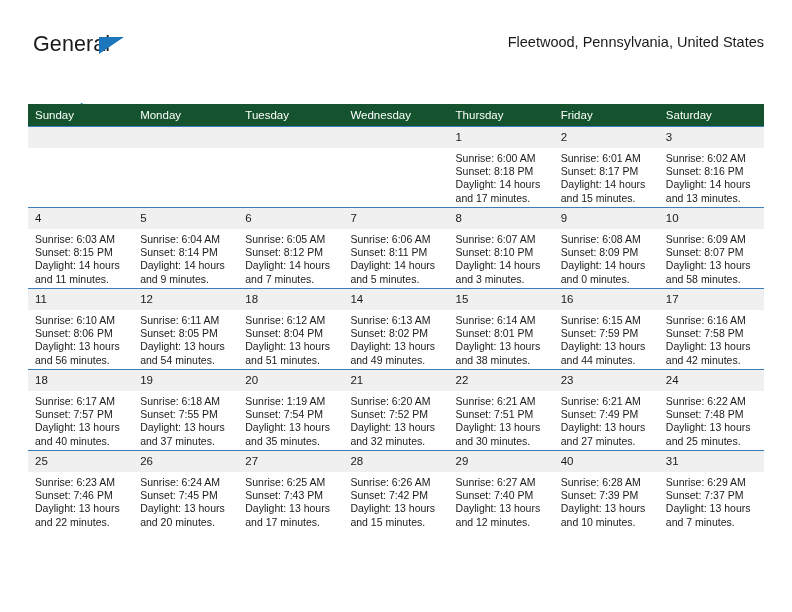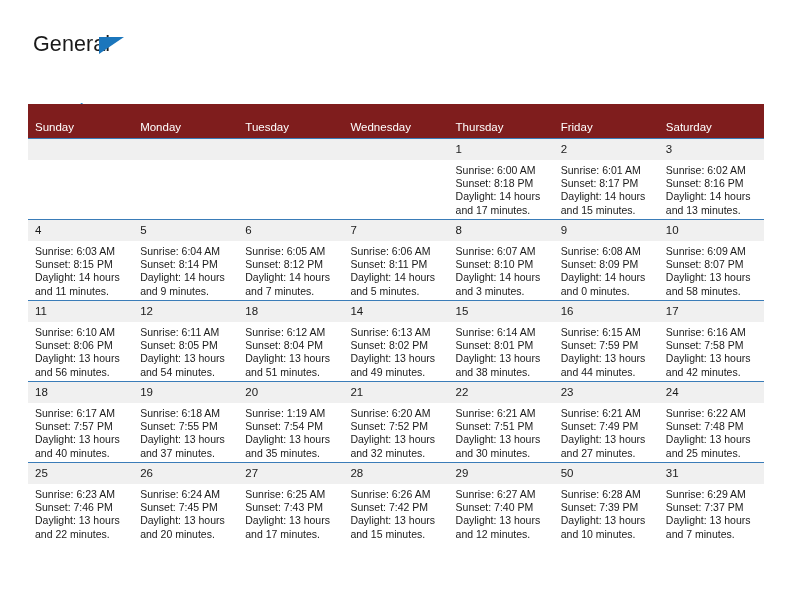--- a/index.html
+++ b/index.html
@@ -88,26 +88,26 @@
   
   .calendar {
     position: absolute;
     left: 28px;
     top: 104px;
     width: 736px;
     border-collapse: collapse;
     table-layout: fixed;
   }
   .calendar th {
-    background: #7f1d1d;
+    background: #14532d;
     color: #ffffff;
     font-size: 11.5px;
     font-weight: normal;
     text-align: left;
-    padding: 17px 0 5px 7px;
+    padding: 5px 0 5px 7px;
     height: 11px;
     border: none;
   }
   .calendar td {
     vertical-align: top;
     padding: 0;
     border: none;
     border-top: 1px solid #3a7cb8;
     height: 80px;
     background: #ffffff;
@@ -147,20 +147,21 @@
 
 <div class="page">
 
   <div class="header">
     <div class="brand">
       <span class="brand-general">General</span>
       <span class="brand-flag"></span>
       <span class="brand-blue">Blue</span>
     </div>
     <div class="title-wrap">
+      <div class="location">Fleetwood, Pennsylvania, United States</div>
     </div>
   </div>
 
   <table class="calendar">
     <thead>
       <tr>
         <th>Sunday</th>
         <th>Monday</th>
         <th>Tuesday</th>
         <th>Wednesday</th>
@@ -513,21 +514,21 @@
               <div class="info">
                 <div>Sunrise: 6:27 AM</div>
                 <div>Sunset: 7:40 PM</div>
                 <div>Daylight: 13 hours</div>
                 <div>and 12 minutes.</div>
               </div>
             </div>
           </td>
           <td>
             <div class="cell-inner">
-              <span class="daynum">50</span>
+              <span class="daynum">40</span>
               <div class="info">
                 <div>Sunrise: 6:28 AM</div>
                 <div>Sunset: 7:39 PM</div>
                 <div>Daylight: 13 hours</div>
                 <div>and 10 minutes.</div>
               </div>
             </div>
           </td>
           <td>
             <div class="cell-inner">

